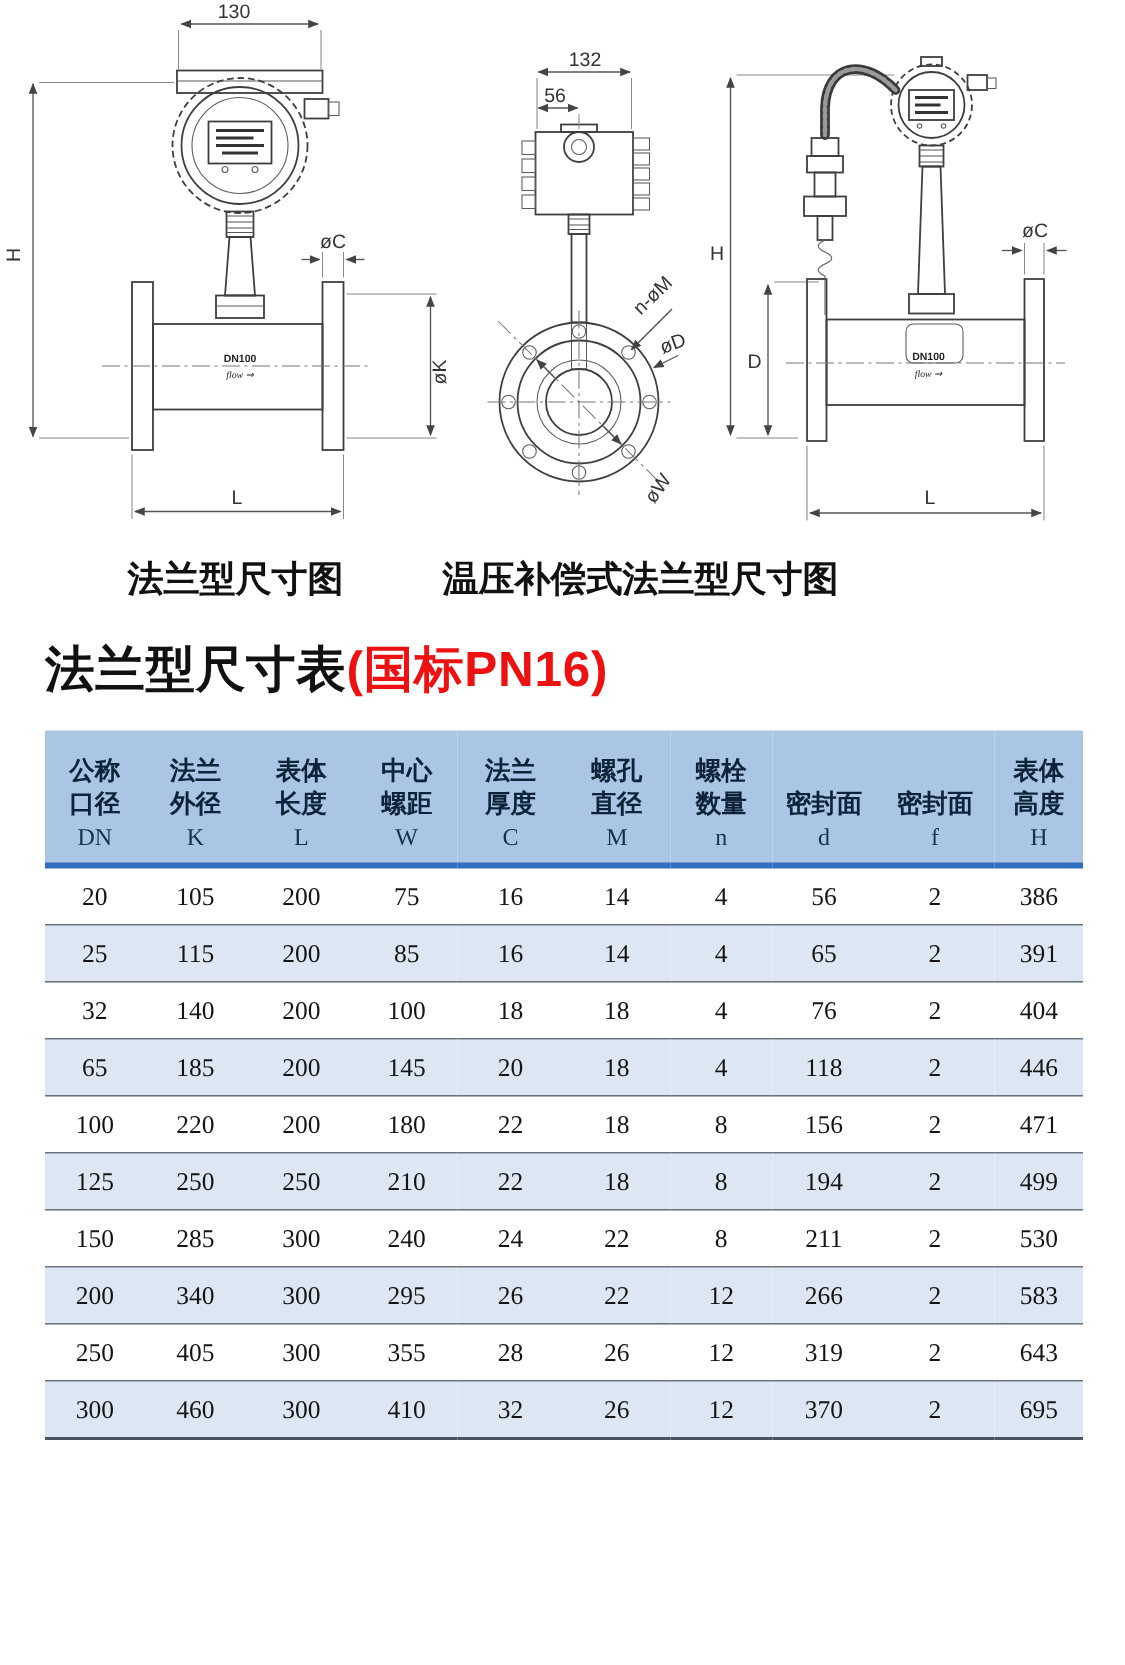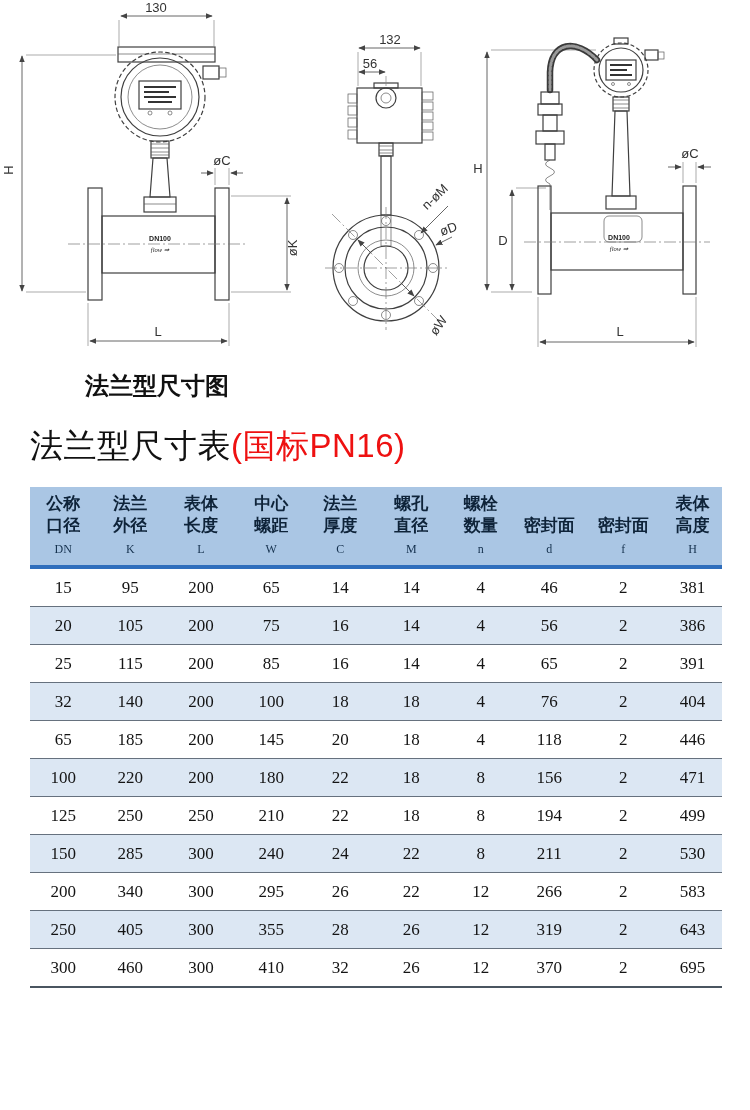--- a/index.html
+++ b/index.html
@@ -16,27 +16,27 @@
   .dt{font-family:"Liberation Sans",sans-serif;font-size:13px;fill:#333;text-anchor:middle;}
   .tiny{font-family:"Liberation Sans",sans-serif;font-weight:bold;font-size:7px;fill:#222;text-anchor:middle;}
   .tiny2{font-family:"Liberation Serif",serif;font-style:italic;font-size:6.5px;fill:#222;text-anchor:middle;}
   .scr{stroke:#333;stroke-width:2;}
   .hose{fill:none;stroke:#3a3a3a;stroke-width:6.5;stroke-linecap:round;}
   .hosein{fill:none;stroke:#9a9a9a;stroke-width:3;stroke-dasharray:2.5 2;stroke-linecap:round;}
   
   .caption{position:absolute;top:370px;font-size:24px;font-weight:bold;color:#111;white-space:nowrap;}
   .caption-left{left:85px;text-align:right;}
   .caption-right{left:295px;}
-  .main-title{position:absolute;left:30px;top:424px;font-size:33px;font-weight:normal;color:#111;white-space:nowrap;letter-spacing:0.5px;}
+  .main-title{position:absolute;left:30px;top:424px;font-size:33px;font-weight:bold;color:#111;white-space:nowrap;letter-spacing:0.5px;}
   .main-title .red{color:#ee1111;}
   
   table.spec{position:absolute;left:30px;top:487px;width:692px;border-collapse:collapse;table-layout:fixed;}
-  table.spec thead th{background:#aac6e4;padding:6px 0 4px 0;border-bottom:4px solid #2f6ebc;vertical-align:top;font-weight:normal;}
+  table.spec thead th{background:#aac6e4;padding:16px 0 4px 0;border-bottom:4px solid #2f6ebc;vertical-align:top;font-weight:normal;}
   .h-zh{font-size:17px;font-weight:bold;color:#0e2339;line-height:22px;height:22px;text-align:center;}
-  .h-code{font-family:"Liberation Serif",serif;font-size:12px;color:#15314e;line-height:24px;height:24px;}
+  .h-code{font-family:"Liberation Serif",serif;font-size:16px;color:#15314e;line-height:24px;height:24px;}
   table.spec tbody td{height:35px;text-align:center;vertical-align:middle;
       font-family:"Liberation Serif",serif;font-size:17px;color:#141414;border-top:1px solid #66717e;}
   table.spec tbody tr:first-child td{border-top:none;}
   table.spec tbody tr:nth-child(even) td{background:#dce7f3;}
   table.spec tbody tr:last-child td{border-bottom:2px solid #4a5560;}
   
   .note{position:absolute;right:28px;top:1078px;font-size:20px;color:#111;white-space:nowrap;}
 </style>
 </head>
 <body>
@@ -237,20 +237,21 @@
       <text class="dt" x="690" y="158">øC</text>
 
       <line class="ext" x1="538" y1="297" x2="538" y2="347"></line>
       <line class="ext" x1="696" y1="297" x2="696" y2="347"></line>
       <line class="dim" x1="540" y1="342" x2="694" y2="342"></line>
       <text class="dt" x="620" y="336">L</text>
     </g>
   </svg>
 
   <div class="caption caption-left">法兰型尺寸图</div>
+  <div class="caption caption-right">温压补偿式法兰型尺寸图</div>
 
   <div class="main-title"><span>法兰型尺寸表</span><span class="red">(国标PN16)</span></div>
 
   <table class="spec">
     <colgroup>
       <col style="width:9.6%">
         <col style="width:9.8%">
         <col style="width:10.6%">
       <col style="width:9.7%">
         <col style="width:10.3%">
@@ -309,32 +310,20 @@
           </th>
           <th>
             <div class="h-zh">表体</div>
             <div class="h-zh">高度</div>
             <div class="h-code">H</div>
           </th>
         </tr>
     </thead>
     <tbody id="tbody">
         <tr>
-          <td>15</td>
-          <td>95</td>
-          <td>200</td>
-          <td>65</td>
-          <td>14</td>
-          <td>14</td>
-          <td>4</td>
-          <td>46</td>
-          <td>2</td>
-          <td>381</td>
-        </tr>
-        <tr>
           <td>20</td>
           <td>105</td>
           <td>200</td>
           <td>75</td>
           <td>16</td>
           <td>14</td>
           <td>4</td>
           <td>56</td>
           <td>2</td>
           <td>386</td>

